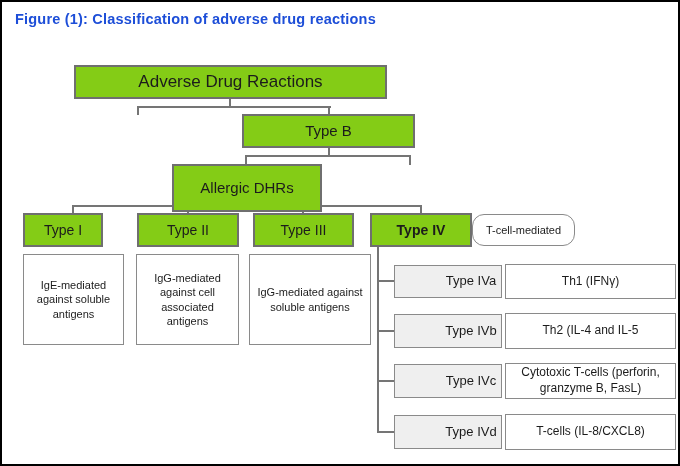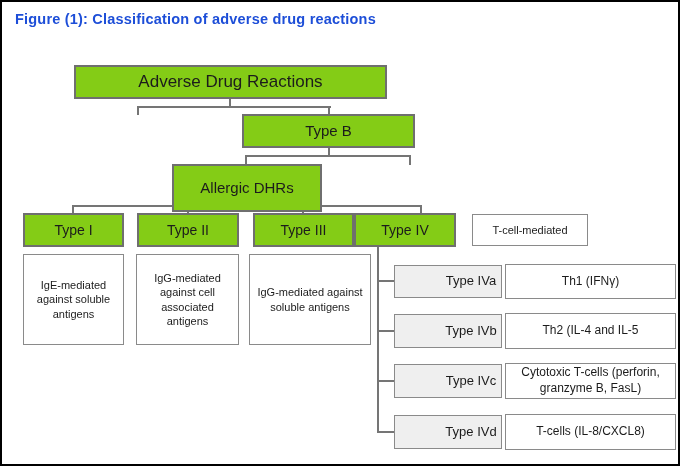--- a/index.html
+++ b/index.html
@@ -65,25 +65,25 @@
   <div class="line" style="left:375px;top:328px;width:18px;height:2px;"></div>
   <div class="line" style="left:375px;top:378px;width:18px;height:2px;"></div>
   <div class="line" style="left:375px;top:429px;width:18px;height:2px;"></div>
 
   <div class="box gray fs17" style="left:72px;top:63px;width:313px;height:34px;">Adverse Drug Reactions</div>
 
   <div class="box gray fs15" style="left:240px;top:112px;width:173px;height:34px;">Type B</div>
 
   <div class="box gray fs15" style="left:170px;top:162px;width:150px;height:48px;">Allergic DHRs</div>
 
-  <div class="box gray fs14" style="left:21px;top:211px;width:101px;height:34px;">Type I</div>
+  <div class="box gray fs14" style="left:21px;top:211px;width:80px;height:34px;">Type I</div>
   <div class="box gray fs14" style="left:135px;top:211px;width:102px;height:34px;">Type II</div>
   <div class="box gray fs14" style="left:251px;top:211px;width:101px;height:34px;">Type III</div>
-  <div class="box gray fs14" style="left:352px;top:211px;width:102px;height:34px;">Type IV</div>
-  <div class="box white fs11" style="left:470px;top:212px;width:116px;height:32px;">T-cell-mediated</div>
+  <div class="box gray fs14" style="left:368px;top:211px;width:102px;height:34px;font-weight:bold;">Type IV</div>
+  <div class="box white fs11" style="left:470px;top:212px;width:103px;height:32px;border-radius:12px;">T-cell-mediated</div>
 
   <div class="box white fs11 pad" style="left:21px;top:252px;width:101px;height:91px;">IgE-mediated against soluble antigens</div>
   <div class="box white fs11 pad" style="left:134px;top:252px;width:103px;height:91px;">IgG-mediated against cell associated antigens</div>
   <div class="box white fs11 pad" style="left:247px;top:252px;width:122px;height:91px;">IgG-mediated against soluble antigens</div>
 
   <div class="box gray-thin fs13" style="left:392px;top:263px;width:108px;height:33px;">Type IVa</div>
   <div class="box white fs12 pad" style="left:503px;top:262px;width:171px;height:35px;">Th1 (IFNγ)</div>
 
   <div class="box gray-thin fs13" style="left:392px;top:312px;width:108px;height:34px;">Type IVb</div>
   <div class="box white fs12 pad" style="left:503px;top:311px;width:171px;height:36px;">Th2 (IL-4 and IL-5</div>

